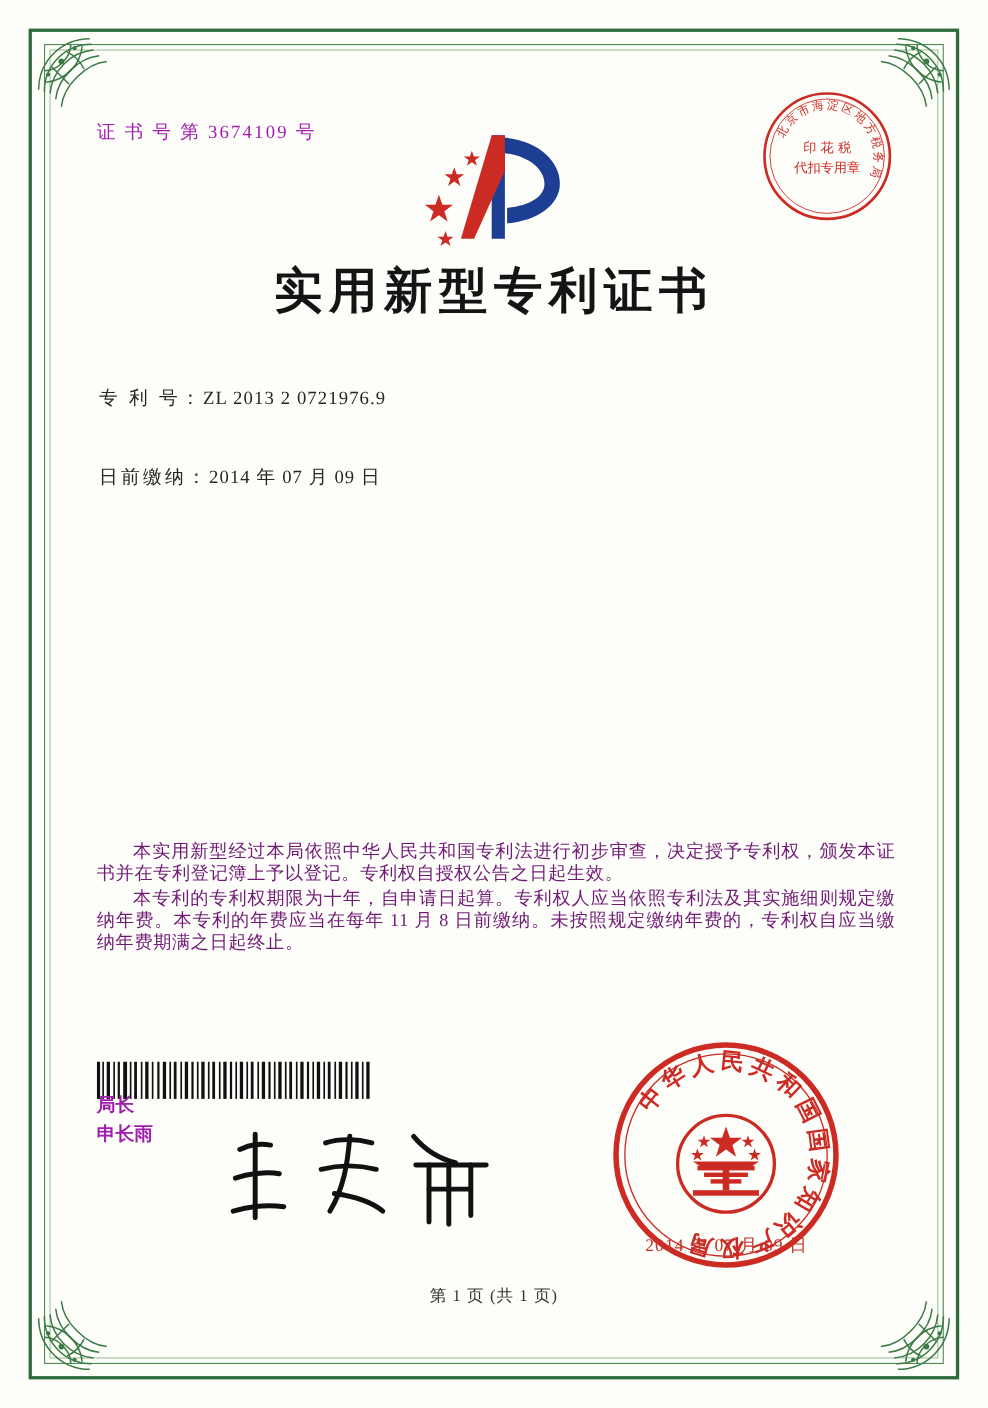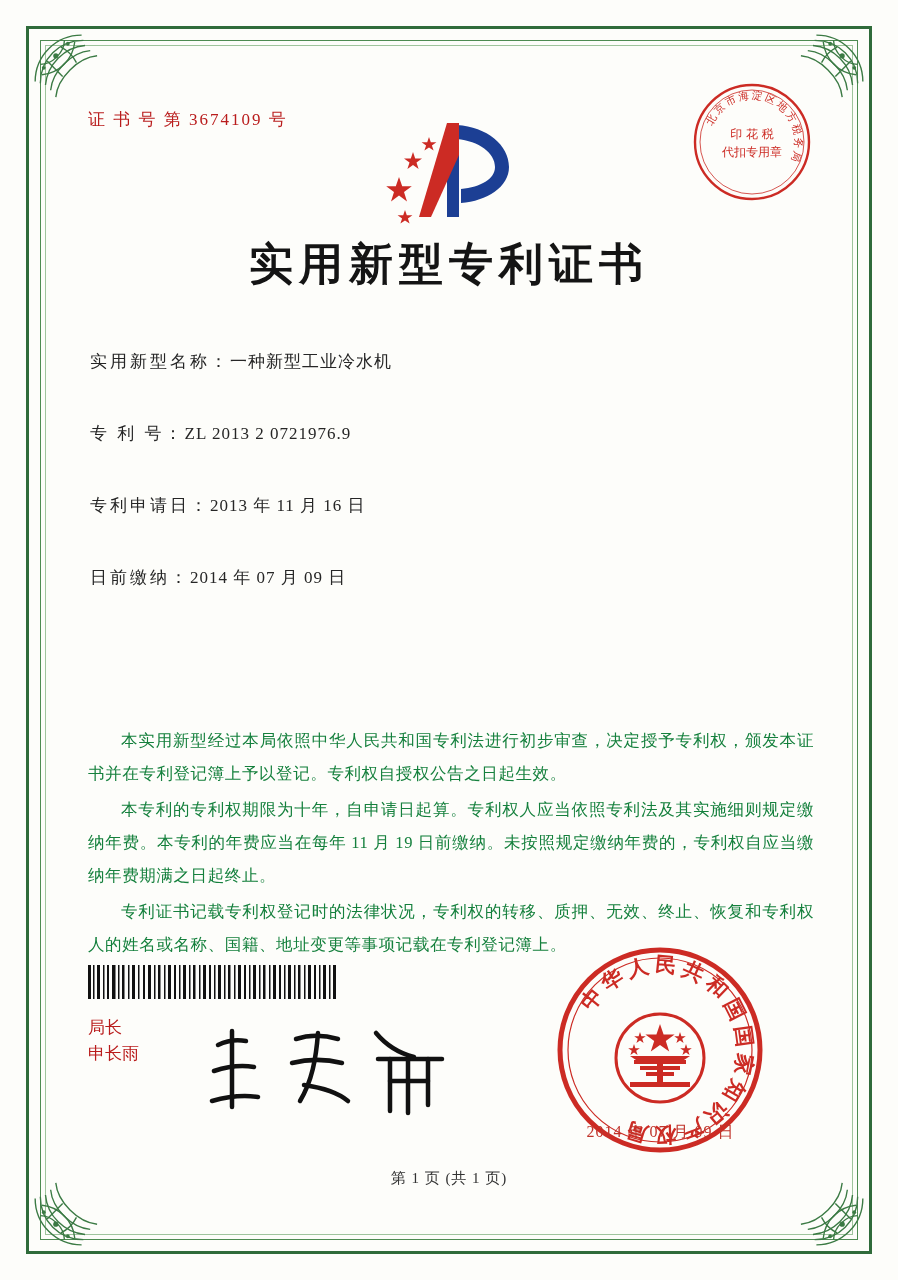--- a/index.html
+++ b/index.html
@@ -64,21 +64,21 @@
     top: 60px;
     right: 60px;
     bottom: 60px;
   }
   .cert-no {
     position: absolute;
     left: 28px;
     top: 48px;
     font-size: 17px;
     letter-spacing: 2px;
-    color: #b91c1c;
+    color: #a21caf;
     font-family: "Liberation Serif", serif;
   }
 
   
   .logo {
     position: absolute;
     left: 50%;
     top: 55px;
     transform: translateX(-50%);
     width: 160px;
@@ -121,24 +121,24 @@
     margin-bottom: 49px;
     letter-spacing: 1px;
     white-space: nowrap;
   }
   .field .lbl { letter-spacing: 3px; }
 
   .paras {
     position: absolute;
     left: 28px;
     right: 24px;
-    top: 664px;
+    top: 704px;
     font-size: 16.5px;
-    line-height: 33px;
-    color: #15803d;
+    line-height: 20px;
+    color: #701a75;
     text-align: justify;
     letter-spacing: 0.6px;
   }
   .paras p {
     margin: 0 0 3px 0;
     text-indent: 33px;
   }
 
   
   .barcode {
@@ -146,25 +146,25 @@
     left: 28px;
     top: 905px;
     width: 250px;
     height: 34px;
   }
   .barcode svg { width: 100%; height: 100%; display:block; }
 
   .signature-block {
     position: absolute;
     left: 28px;
-    top: 954px;
+    top: 932px;
     font-size: 17px;
     line-height: 26px;
-    color: #b91c1c;
-    font-weight: normal;
+    color: #a21caf;
+    font-weight: bold;
     font-family: "DejaVu Serif", serif;
   }
   .handwriting {
     position: absolute;
     left: 140px;
     top: 955px;
     width: 260px;
     height: 110px;
   }
   .handwriting svg { width:100%; height:100%; }
@@ -321,37 +321,30 @@
         </text>
         <text x="64" y="60" font-size="12" fill="#cc2b24" text-anchor="middle" font-family="DejaVu Serif, serif">印 花 税</text>
         <text x="64" y="78" font-size="12" fill="#cc2b24" text-anchor="middle" font-family="DejaVu Serif, serif">代扣专用章</text>
       </svg>
     </div>
 
     <div class="title">实用新型专利证书</div>
 
     <div class="fields">
       <div class="field">
-        <span class="lbl">实用新型名称：</span><span>一种新型工业冷水机</span>
-      </div>
-      <div class="field">
         <span class="lbl">专  利  号：</span><span>ZL 2013 2 0721976.9</span>
-      </div>
-      <div class="field">
-        <span class="lbl">专利申请日：</span><span>2013 年 11 月 16 日</span>
       </div>
       <div class="field">
         <span class="lbl">日前缴纳：</span><span>2014 年 07 月 09 日</span>
       </div>
     </div>
 
     <div class="paras">
       <p>本实用新型经过本局依照中华人民共和国专利法进行初步审查，决定授予专利权，颁发本证书并在专利登记簿上予以登记。专利权自授权公告之日起生效。</p>
-      <p>本专利的专利权期限为十年，自申请日起算。专利权人应当依照专利法及其实施细则规定缴纳年费。本专利的年费应当在每年 11 月 19 日前缴纳。未按照规定缴纳年费的，专利权自应当缴纳年费期满之日起终止。</p>
-      <p>专利证书记载专利权登记时的法律状况，专利权的转移、质押、无效、终止、恢复和专利权人的姓名或名称、国籍、地址变更等事项记载在专利登记簿上。</p>
+      <p>本专利的专利权期限为十年，自申请日起算。专利权人应当依照专利法及其实施细则规定缴纳年费。本专利的年费应当在每年 11 月 8 日前缴纳。未按照规定缴纳年费的，专利权自应当缴纳年费期满之日起终止。</p>
     </div>
 
     <div class="barcode">
       <svg viewBox="0 0 250 34" preserveAspectRatio="none">
         <g fill="#111">
           <rect x="0" y="0" width="3" height="34"></rect>
           <rect x="5" y="0" width="1.5" height="34"></rect>
           <rect x="9" y="0" width="3" height="34"></rect>
           <rect x="15" y="0" width="1.5" height="34"></rect>
           <rect x="19" y="0" width="2" height="34"></rect>

